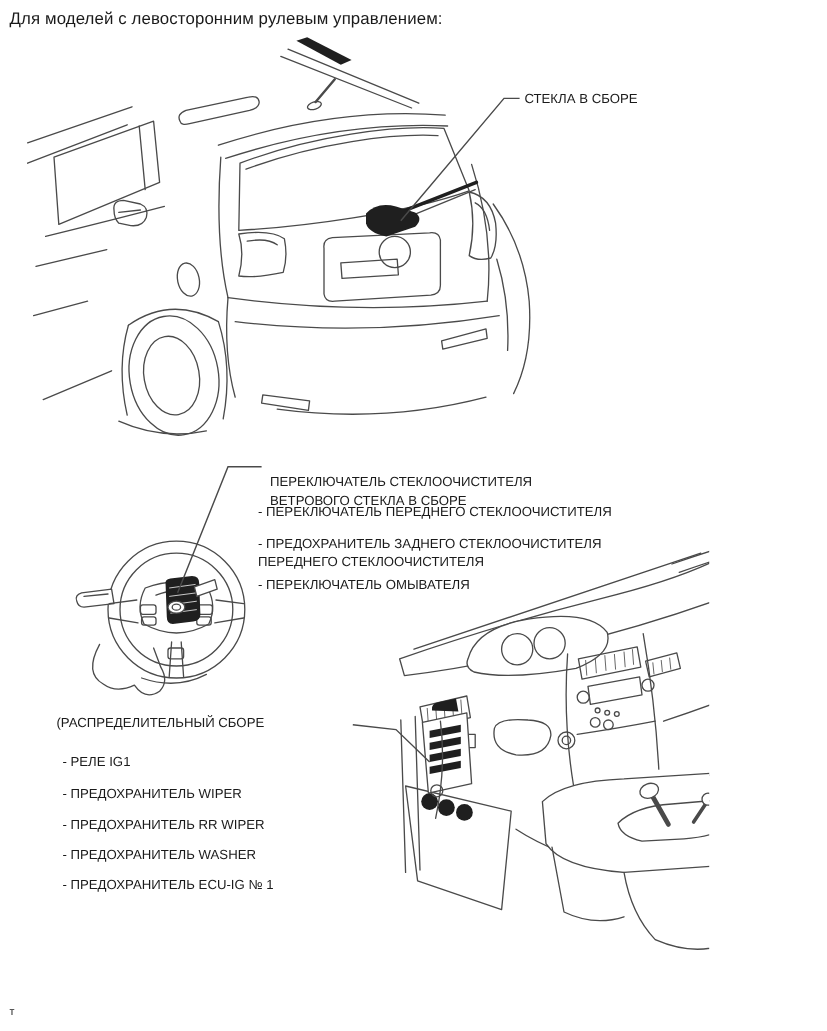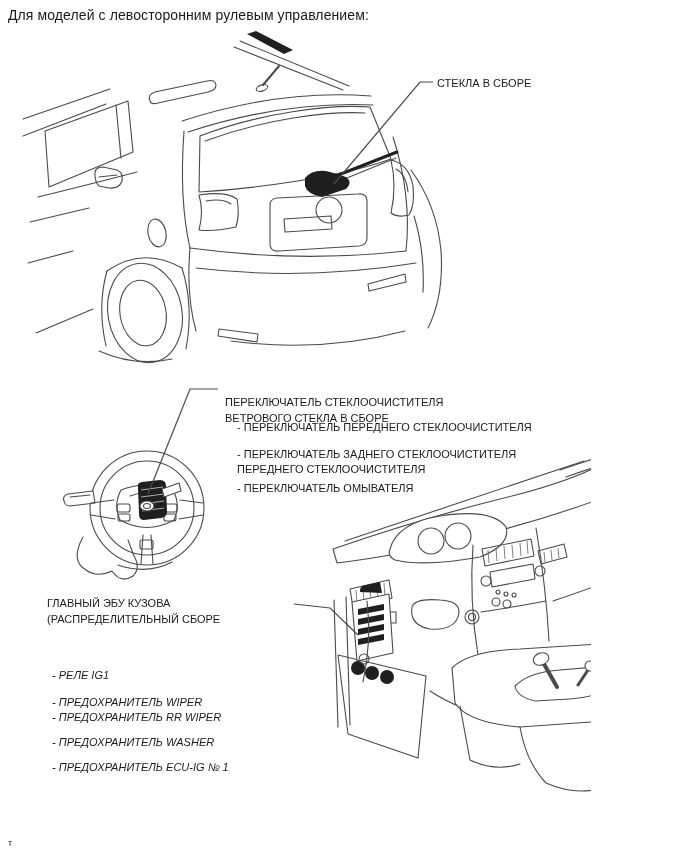--- a/index.html
+++ b/index.html
@@ -8,26 +8,26 @@
     font-family:"Liberation Sans", sans-serif;color:var(--text,#1a1a1a);
   }
   .hdr{
     position:absolute;left:8px;top:6px;font-size:14px;line-height:18px;
     letter-spacing:0.1px;white-space:nowrap;
   }
   .callout{position:absolute;font-size:11px;}
   .co-line{line-height:16px;white-space:nowrap;}
   .co1{left:437px;top:75px;}
   .co2-title{left:225px;top:394px;}
-  .co2-items{left:237px;top:414px;}
+  .co2-items{left:215px;top:414px;}
   .co3-title{left:47px;top:595px;}
-  .co3-items{left:52px;top:668px;font-style:italic;}
+  .co3-items{left:52px;top:628px;}
   .item-line{line-height:15px;white-space:nowrap;}
   .mt6{margin-top:6px;} .mt12{margin-top:12px;} .mt4{margin-top:4px;}
-  .mt10{margin-top:10px;} .mt11{}
+  .mt10{margin-top:10px;} .mt11{margin-top:11px;}
   .footer-char{position:absolute;left:8px;top:838px;font-size:9px;line-height:10px;}
   svg.art{position:absolute;left:0;top:0;}
   .ln{stroke:var(--line,#4a4a4a);fill:none;stroke-width:1.1;stroke-linecap:round;stroke-linejoin:round;}
   .lnw{stroke:var(--line,#4a4a4a);fill:#fff;stroke-width:1.1;stroke-linejoin:round;}
   .dk{fill:var(--highlight,#1f1f1f);stroke:none;}
   .dkl{stroke:var(--highlight,#1f1f1f);fill:none;stroke-linecap:round;}
   .ht{stroke:var(--line,#4a4a4a);stroke-width:0.7;fill:none;}
   .wt{stroke:#cfcfcf;stroke-width:0.8;fill:none;}
   .ldr{stroke:var(--line,#3f3f3f);fill:none;stroke-width:1.2;stroke-linejoin:miter;}
 </style>
@@ -213,27 +213,26 @@
   <div class="callout co1">
     <div class="co-line">СТЕКЛА В СБОРЕ</div>
   </div>
 
   <div class="callout co2-title">
     <div class="co-line">ПЕРЕКЛЮЧАТЕЛЬ СТЕКЛООЧИСТИТЕЛЯ</div>
     <div class="co-line">ВЕТРОВОГО СТЕКЛА В СБОРЕ</div>
   </div>
   <div class="callout co2-items">
     <div class="item-line mt6">- ПЕРЕКЛЮЧАТЕЛЬ ПЕРЕДНЕГО СТЕКЛООЧИСТИТЕЛЯ</div>
-    <div class="item-line mt12">- ПЕРЕКЛЮЧАТЕЛЬ ЗАДНЕГО СТЕКЛООЧИСТИТЕЛЯ</div>
+    <div class="item-line mt12">- ПРЕДОХРАНИТЕЛЬ ЗАДНЕГО СТЕКЛООЧИСТИТЕЛЯ</div>
     <div class="item-line">ПЕРЕДНЕГО СТЕКЛООЧИСТИТЕЛЯ</div>
     <div class="item-line mt4">- ПЕРЕКЛЮЧАТЕЛЬ ОМЫВАТЕЛЯ</div>
   </div>
 
   <div class="callout co3-title">
-    <div class="co-line">ГЛАВНЫЙ ЭБУ КУЗОВА</div>
     <div class="co-line">(РАСПРЕДЕЛИТЕЛЬНЫЙ СБОРЕ</div>
   </div>
   <div class="callout co3-items">
     <div class="item-line">- РЕЛЕ IG1</div>
     <div class="item-line mt12">- ПРЕДОХРАНИТЕЛЬ WIPER</div>
     <div class="item-line mt11">- ПРЕДОХРАНИТЕЛЬ RR WIPER</div>
     <div class="item-line mt10">- ПРЕДОХРАНИТЕЛЬ WASHER</div>
     <div class="item-line mt10">- ПРЕДОХРАНИТЕЛЬ ECU-IG № 1</div>
   </div>
 

